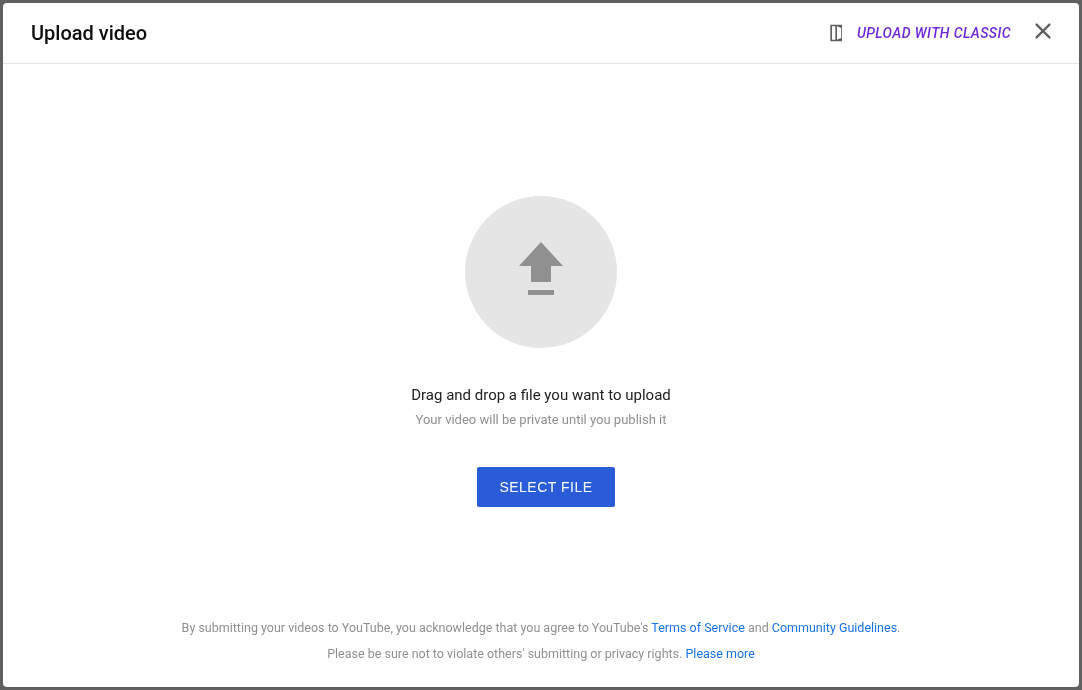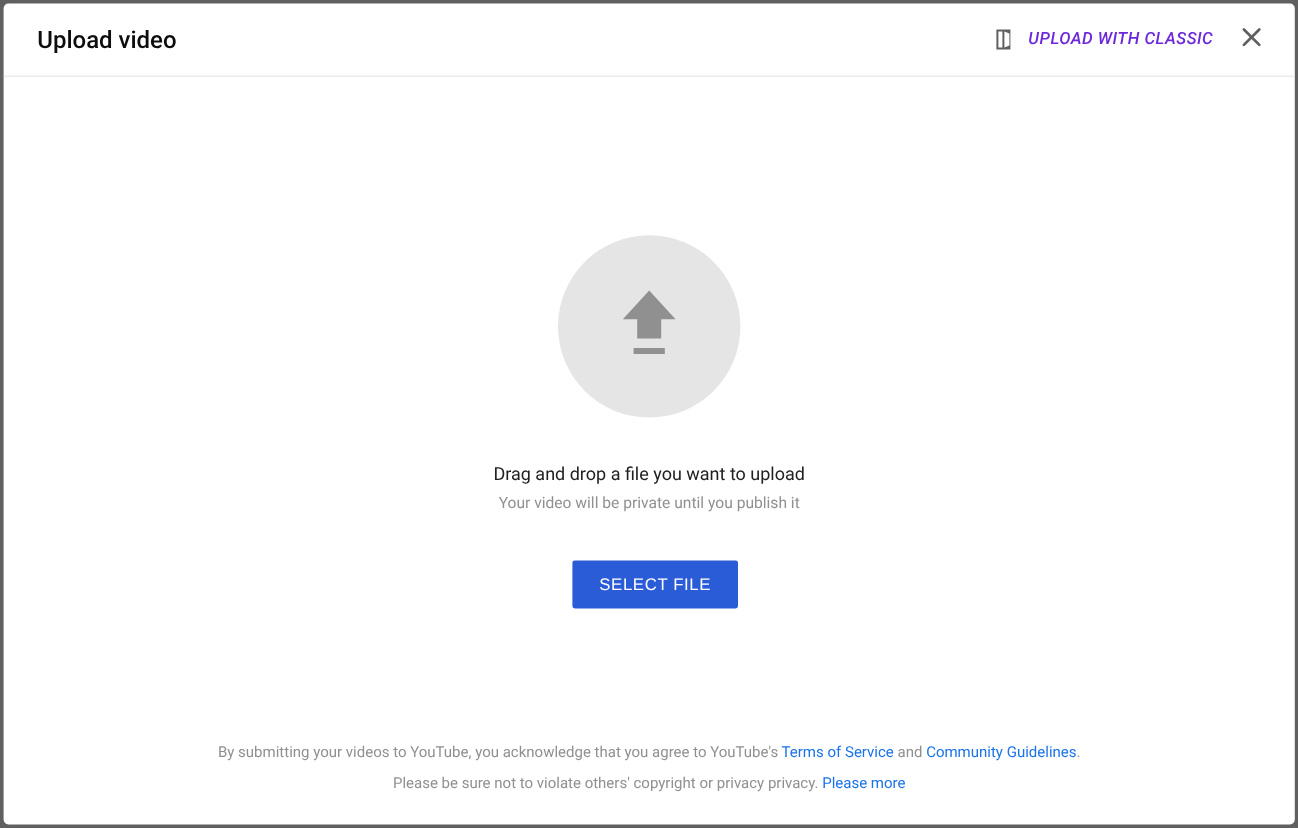--- a/index.html
+++ b/index.html
@@ -168,16 +168,16 @@
     <div class="drag-text">Drag and drop a file you want to upload</div>
     <div class="privacy-text">Your video will be private until you publish it</div>
     <button class="select-btn">SELECT FILE</button>
   </div>
 
   <div class="footer">
     <div>
       <span>By submitting your videos to YouTube, you acknowledge that you agree to YouTube's </span><a>Terms of Service</a><span> and </span><a>Community Guidelines</a><span>.</span>
     </div>
     <div>
-      <span>Please be sure not to violate others' copyright or privacy privacy. </span><a>Please more</a>
+      <span>Please be sure not to violate others' submitting or privacy rights. </span><a>Please more</a>
     </div>
   </div>
 </div>
 
 </body></html>

